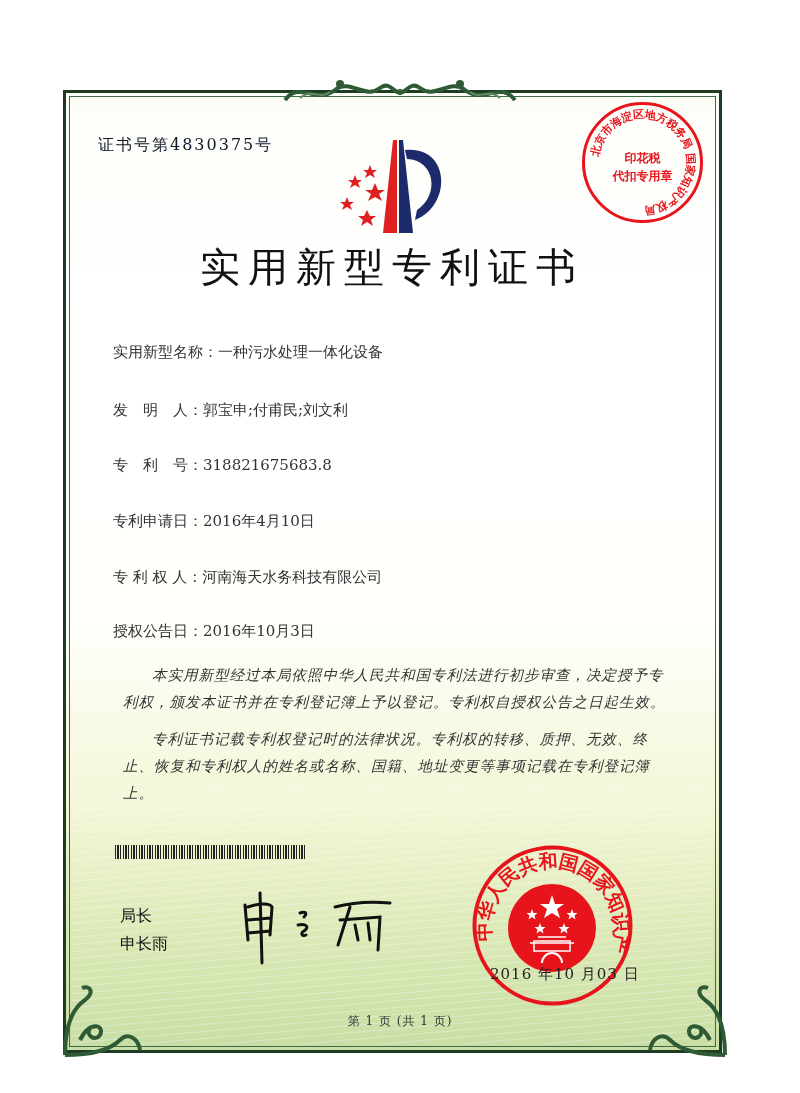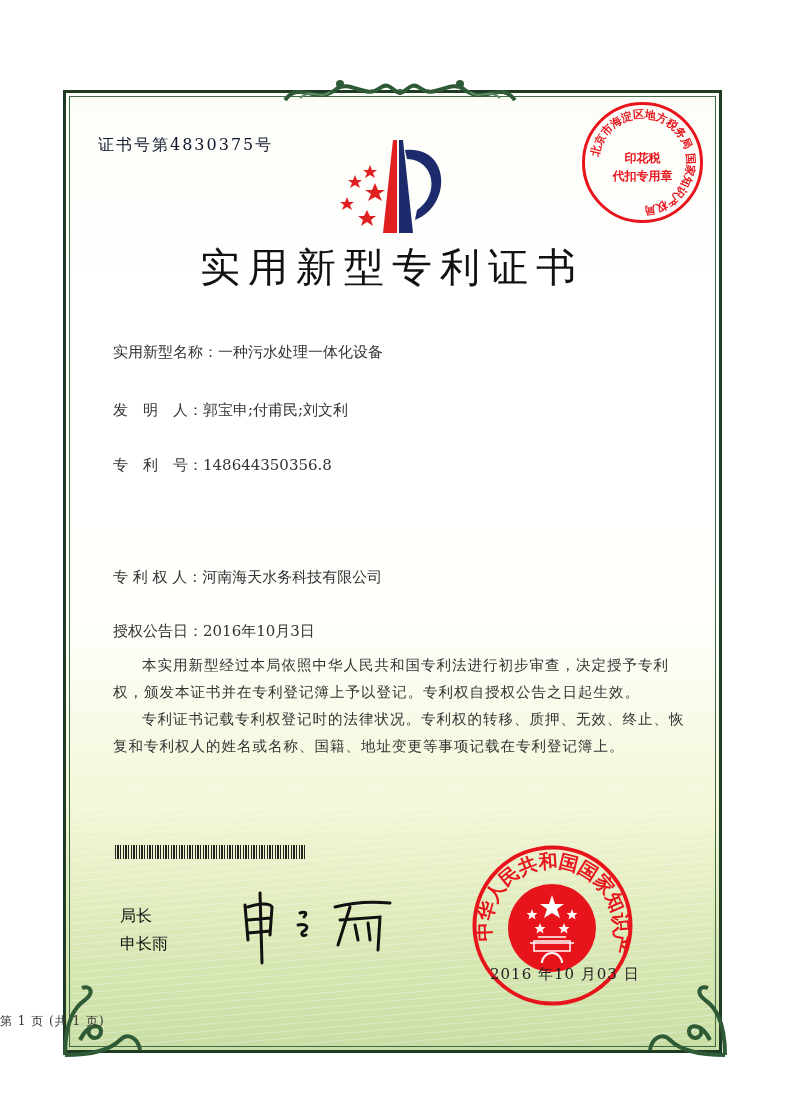--- a/index.html
+++ b/index.html
@@ -15,28 +15,28 @@
           background: repeating-linear-gradient(175deg, rgba(255,255,255,0) 0px, rgba(255,255,255,0) 5px, rgba(255,255,255,.9) 6px, rgba(255,255,255,0) 7px); }
   .ornament { position:absolute; }
   .cert-no { position:absolute; left:98px; top:135px; font-size:16px; letter-spacing:2px; color:#0f172a; }
   .logo { position:absolute; left:335px; top:135px; width:120px; height:100px; }
   .stamp-top { position:absolute; left:580px; top:100px; width:125px; height:125px; }
   .title { position:absolute; left:0; width:784px; top:240px; text-align:center; font-size:40px; letter-spacing:8px; color:#111;
            font-family:"DejaVu Sans","Liberation Sans",sans-serif; }
   .field { position:absolute; left:113px; font-size:15px; color:#333; white-space:nowrap; }
   .field .lbl { display:inline-block; }
   .body-text { position:absolute; left:113px; width:572px; font-size:14.5px; line-height:27px; color:#333; letter-spacing:1px; }
-  .body-text p { margin:0; text-indent:2em; }
+  .body-text p { margin:10px; text-indent:2em;font-style:italic; }
   .barcode { position:absolute; left:115px; top:845px; width:192px; height:14px;
              background: repeating-linear-gradient(90deg, #222 0 1px, transparent 1px 2px, #222 2px 4px, transparent 4px 5px, #222 5px 6px, transparent 6px 8px); }
   .director { position:absolute; left:120px; top:903px; font-family:Liberation Mono, monospace; font-size:16px; line-height:28px; color:#111; }
   .signature { position:absolute; left:240px; top:885px; width:160px; height:80px; }
   .stamp-big { position:absolute; left:470px; top:843px; width:165px; height:165px; }
   .stamp-date { position:absolute; left:490px; top:965px; font-size:15px; color:#222; letter-spacing:1px; }
-  .page-no { position:absolute; left:0; width:800px; top:1013px; font-size:12px; color:#333; letter-spacing:1px; }
+  .page-no { position:absolute; left:0; width:800px; top:1013px; text-align:center; font-size:12px; color:#333; letter-spacing:1px; }
 </style>
 </head>
 <body>
 
 <div class="page">
 
   <div class="frame">
     <div class="wave"></div>
   </div>
 
@@ -82,21 +82,24 @@
 
   <div class="title">实用新型专利证书</div>
 
   <div class="field" style="top:343px">
     <span class="lbl">实用新型名称：</span><span>一种污水处理一体化设备</span>
   </div>
   <div class="field" style="top:401px">
     <span class="lbl">发　明　人：</span><span>郭宝申;付甫民;刘文利</span>
   </div>
   <div class="field" style="top:456px">
-    <span class="lbl">专　利　号：</span><span>148644350356.8</span>
+    <span class="lbl">专　利　号：</span><span>318821675683.8</span>
+  </div>
+  <div class="field" style="top:512px">
+    <span class="lbl">专利申请日：</span><span>2016年4月10日</span>
   </div>
   <div class="field" style="top:568px">
     <span class="lbl">专 利 权 人：</span><span>河南海天水务科技有限公司</span>
   </div>
   <div class="field" style="top:622px">
     <span class="lbl">授权公告日：</span><span>2016年10月3日</span>
   </div>
 
   <div class="body-text" style="top:652px">
     <p>本实用新型经过本局依照中华人民共和国专利法进行初步审查，决定授予专利权，颁发本证书并在专利登记簿上予以登记。专利权自授权公告之日起生效。</p>

